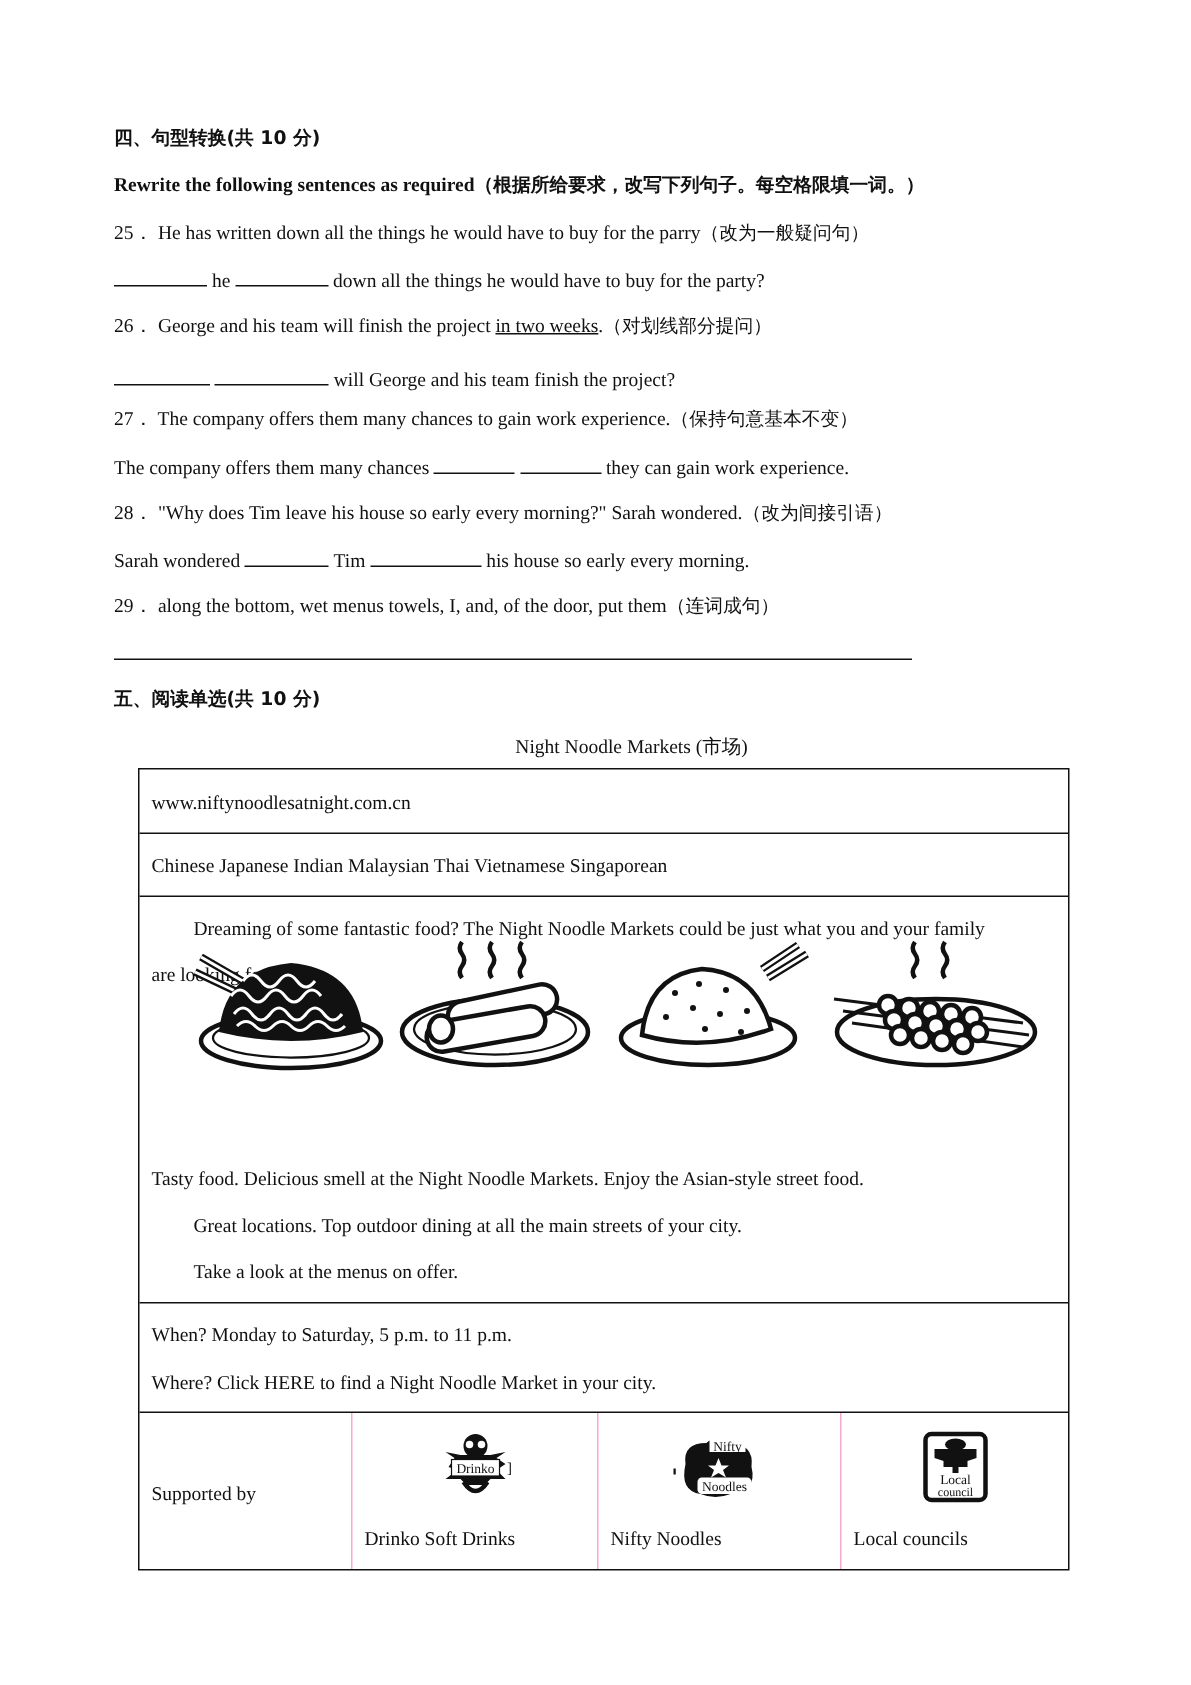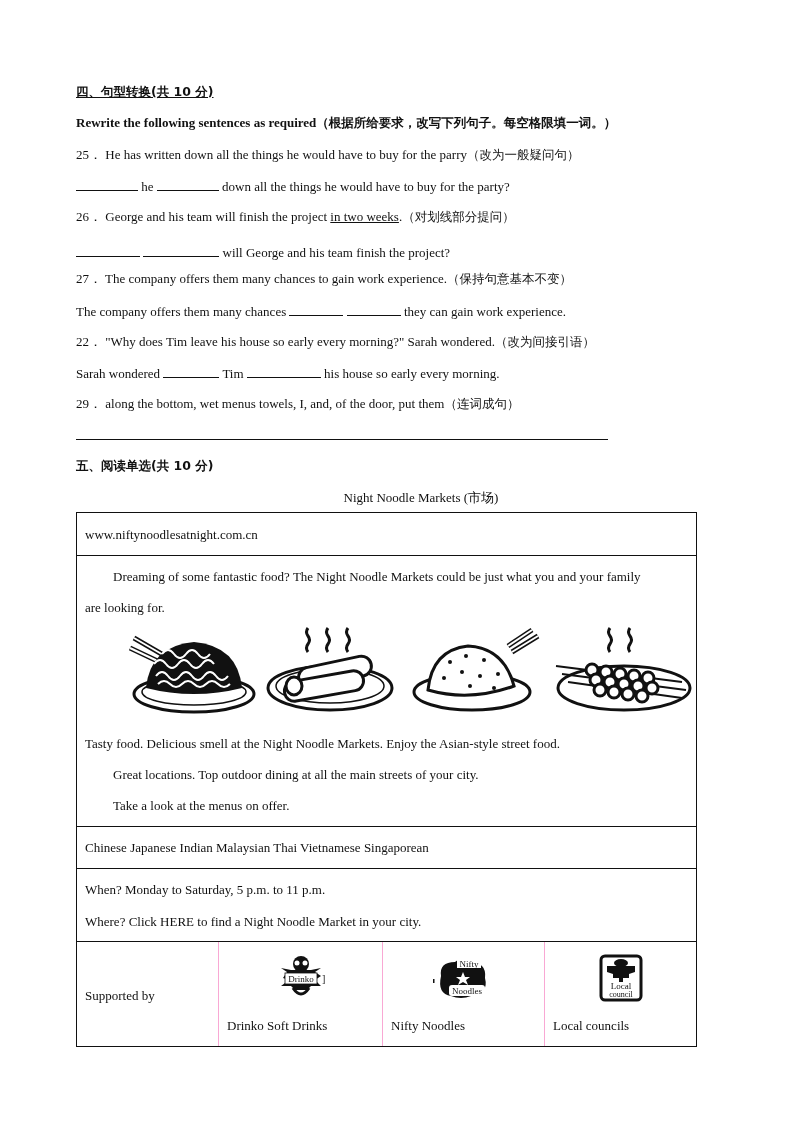--- a/index.html
+++ b/index.html
@@ -10,38 +10,38 @@
   }
   .line { position: absolute; left: 76px; white-space: nowrap; line-height: 16px; }
   .heading { font-family: "DejaVu Sans", "Liberation Sans", sans-serif; font-weight: bold; font-size: 12.5px; }
   .bold { font-weight: bold; }
   .blank { display: inline-block; border-bottom: 1px solid #111; height: 12px; vertical-align: baseline; }
   .u { text-decoration: underline; }
   .cn { font-family: "DejaVu Sans", sans-serif; font-size: 12.5px; }
   .answer-line { position: absolute; left: 76px; top: 439px; width: 532px; border-top: 1px solid #111; }
   .center-title { position: absolute; left: 0; width: 794px; top: 489px; text-align: center; padding-left: 24px; }
 
-  .table { position: absolute; left: 76px; top: 512px; width: 621px; border: 1px solid #111; box-sizing: border-box; }
+  .table { position: absolute; left: 92px; top: 512px; width: 621px; border: 1px solid #111; box-sizing: border-box; }
   .row { border-bottom: 1px solid #111; box-sizing: border-box; position: relative; }
   .row:last-child { border-bottom: none; }
   .cell-text { position: absolute; left: 8px; white-space: nowrap; }
   .indent { padding-left: 28px; }
 
   .food-row { position: absolute; top: 626px; left: 120px; width: 570px; height: 100px; }
   .food { position: absolute; top: 0; }
 
   .sup-row { display: flex; height: 104px; }
   .sup-cell { border-right: 1px solid #f9a8d4; box-sizing: border-box; position: relative; }
   .sup-cell:last-child { border-right: none; }
   .logo { position: absolute; top: 12px; }
 </style>
 </head>
 <body>
 
-<div class="line heading" style="top:84px;text-decoration:underline;">四、句型转换(共 10 分)</div>
+<div class="line heading" style="top:84px;">四、句型转换(共 10 分)</div>
 
 <div class="line" style="top:115px;">
   <span class="bold">Rewrite the following sentences as required</span><span class="cn bold">（根据所给要求，改写下列句子。每空格限填一词。）</span>
 </div>
 
 <div class="line" style="top:147px;">
   <span>25．</span>
   <span>He has written down all  the things he would have to buy for the parry</span><span class="cn">（改为一般疑问句）</span>
 </div>
 <div class="line" style="top:178px;">
@@ -66,21 +66,21 @@
   <span>The company offers them many chances to gain  work experience.</span><span class="cn">（保持句意基本不变）</span>
 </div>
 <div class="line" style="top:303px;">
   <span>The company offers them many chances</span>
   <span class="blank" style="width:54px;"></span>
   <span class="blank" style="width:54px;"></span>
   <span>they can gain  work experience.</span>
 </div>
 
 <div class="line" style="top:334px;">
-  <span>22．</span>
+  <span>28．</span>
   <span>"Why does Tim leave his house so early every morning?"  Sarah wondered.</span><span class="cn">（改为间接引语）</span>
 </div>
 <div class="line" style="top:365px;">
   <span>Sarah wondered</span>
   <span class="blank" style="width:56px;"></span>
   <span>Tim</span>
   <span class="blank" style="width:74px;"></span>
   <span>his house so early  every morning.</span>
 </div>
 
@@ -90,29 +90,29 @@
 </div>
 <div class="answer-line"></div>
 
 <div class="line heading" style="top:458px;">五、阅读单选(共 10 分)</div>
 <div class="center-title">Night Noodle Markets (市场)</div>
 
 <div class="table">
   <div class="row" style="height:43px;">
     <span class="cell-text" style="top:14px;">www.niftynoodlesatnight.com.cn</span>
   </div>
+  <div class="row" style="height:42px;">
+    <span class="cell-text" style="top:13px;">Chinese Japanese Indian Malaysian  Thai Vietnamese  Singaporean</span>
+  </div>
   <div class="row" style="height:271px;">
     <span class="cell-text indent" style="top:13px;">Dreaming  of some fantastic food? The Night  Noodle Markets  could be just  what you and  your family</span>
     <span class="cell-text" style="top:44px;">are looking  for.</span>
     <span class="cell-text" style="top:180px;">Tasty food. Delicious  smell at the Night Noodle Markets. Enjoy the Asian-style  street food.</span>
     <span class="cell-text indent" style="top:211px;">Great locations. Top outdoor dining  at all  the main  streets of your city.</span>
     <span class="cell-text indent" style="top:242px;">Take a look at the menus on offer.</span>
-  </div>
-  <div class="row" style="height:42px;">
-    <span class="cell-text" style="top:13px;">Chinese Japanese Indian Malaysian  Thai Vietnamese  Singaporean</span>
   </div>
   <div class="row" style="height:73px;">
     <span class="cell-text" style="top:13px;">When? Monday to Saturday, 5 p.m. to 11 p.m.</span>
     <span class="cell-text" style="top:45px;">Where? Click HERE  to find a Night  Noodle Market in your city.</span>
   </div>
   <div class="row sup-row">
     <div class="sup-cell" style="width:142px;">
       <span class="cell-text" style="top:46px;">Supported by</span>
     </div>
     <div class="sup-cell" style="width:164px;">

